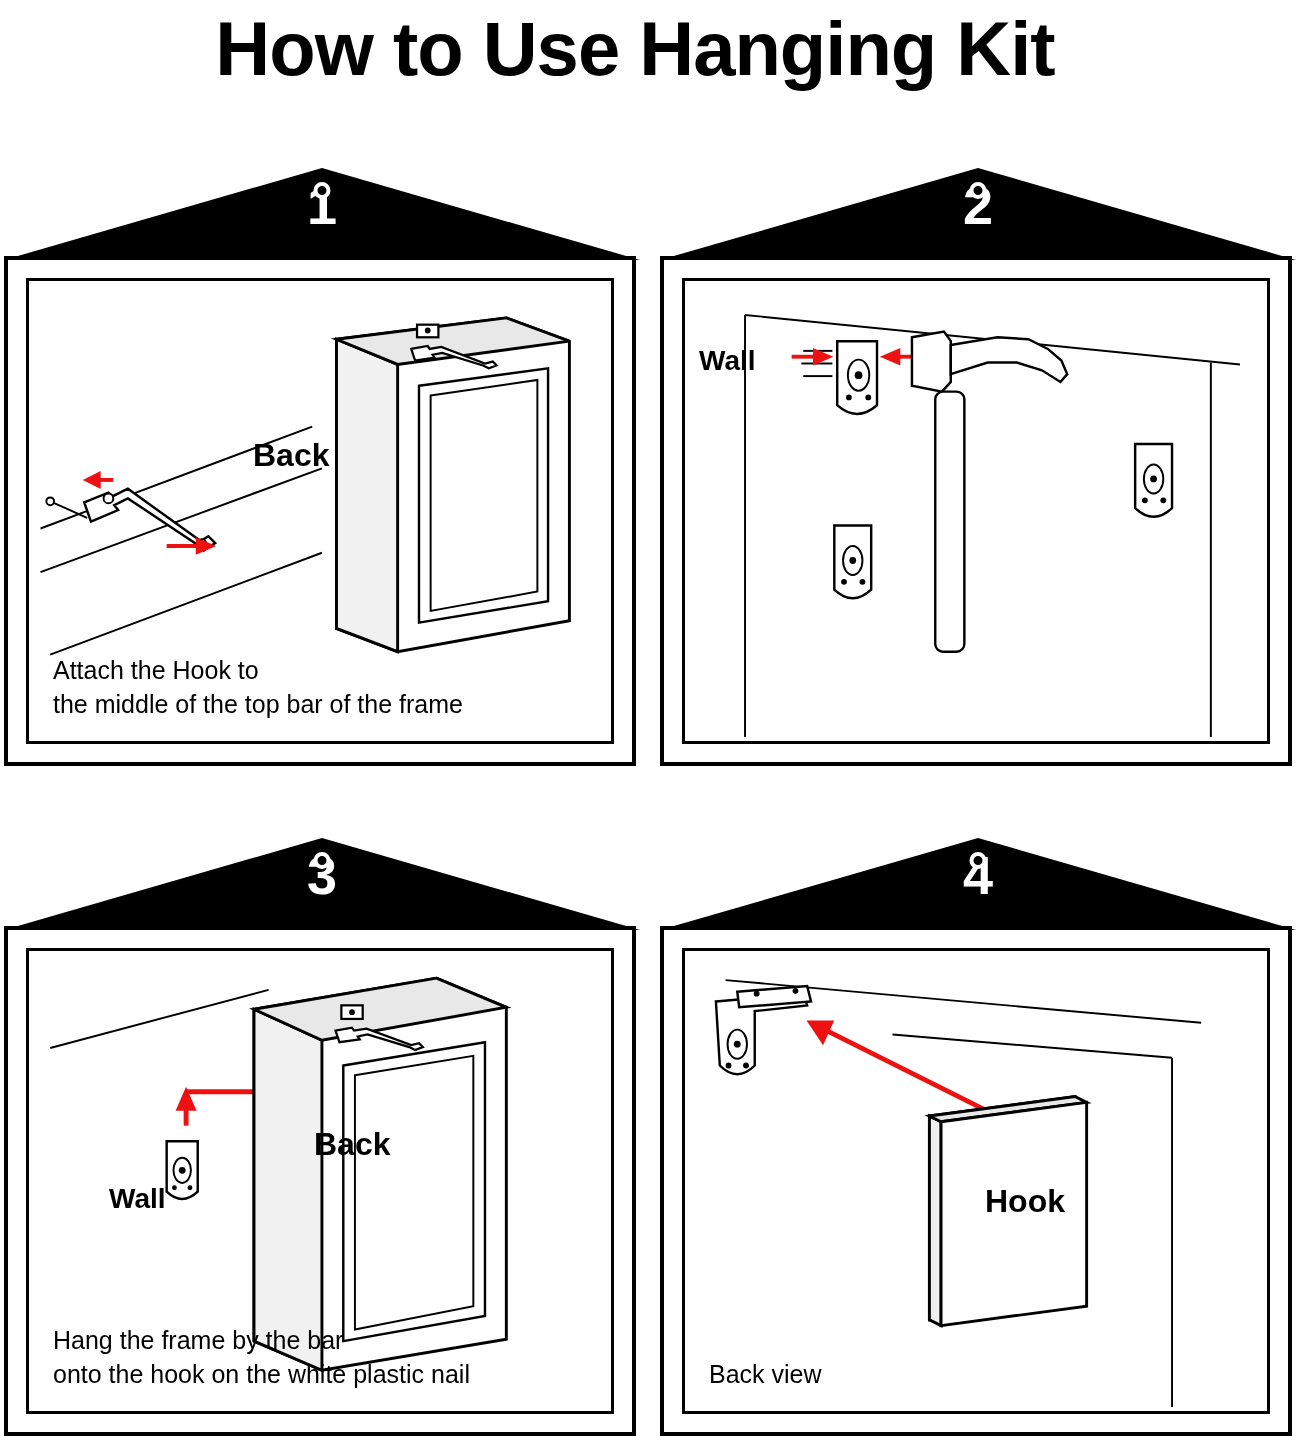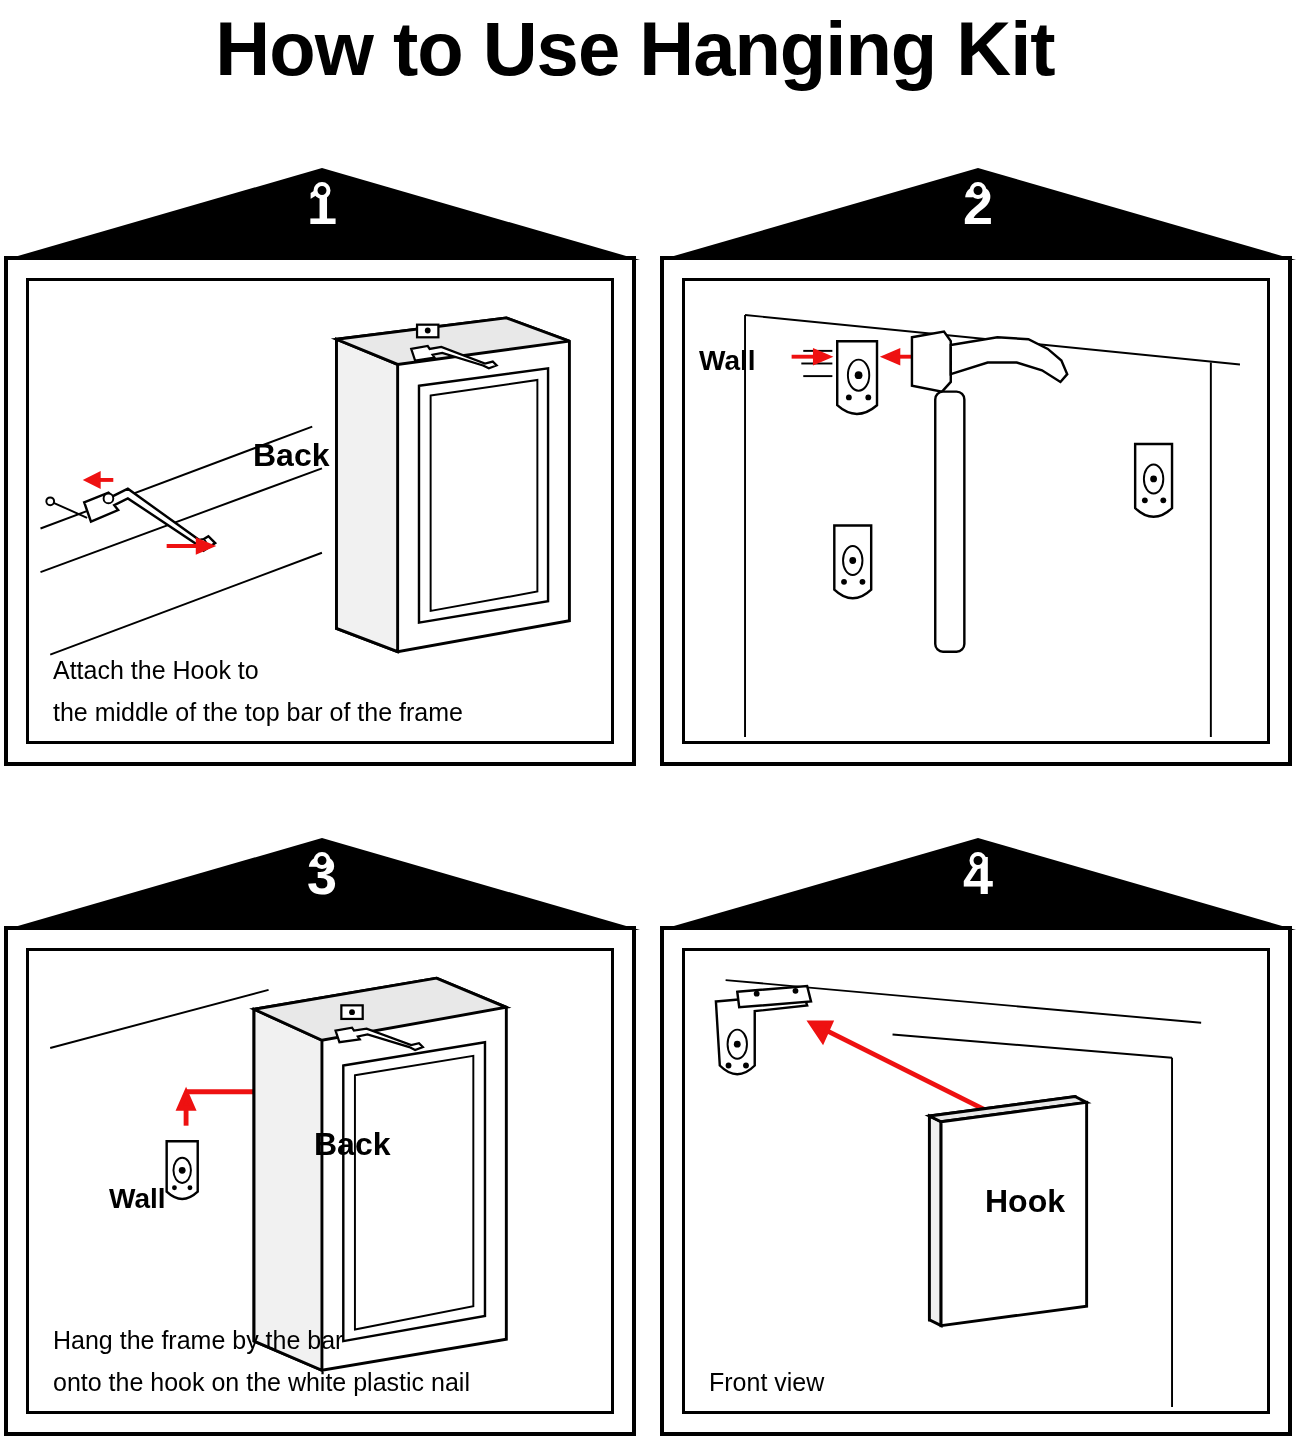--- a/index.html
+++ b/index.html
@@ -64,23 +64,23 @@
   .box-inner{
     position:absolute;left:18px;top:18px;right:18px;bottom:18px;
     border:3px solid #000000;
     box-sizing:border-box;
     background:#ffffff;
     overflow:hidden;
   }
   .caption{
     position:absolute;
     left:24px;
-    bottom:8px;
+    bottom:20px;
     font-size:25px;
-    line-height:42px;
+    line-height:34px;
     font-weight:500;
     white-space:pre-line;
     font-family:"Liberation Sans", sans-serif;
   }
   .art{
     position:absolute;left:0;top:0;width:100%;height:100%;
   }
   .lbl{
     position:absolute;
     font-size:28px;
@@ -293,16 +293,16 @@
 
         <polygon points="250,170 400,150 400,360 250,380" fill="#ffffff" stroke="#000" stroke-width="3"></polygon>
         <polygon points="250,170 262,176 262,386 250,380" fill="#efefef" stroke="#000" stroke-width="3"></polygon>
         <polygon points="262,176 400,360 400,150" fill="none"></polygon>
         <polygon points="250,170 400,150 412,156 262,176" fill="#e8e8e8" stroke="#000" stroke-width="3"></polygon>
         <polygon points="262,176 412,156 412,366 262,386" fill="#ffffff" stroke="#000" stroke-width="3"></polygon>
       </svg>
 
       <div class="frontlabel" style="left:300px;top:232px;">Hook</div>
 
-      <div class="caption">Front view</div>
+      <div class="caption">Back view</div>
     </div>
   </div>
 </div>
 
 </body></html>

